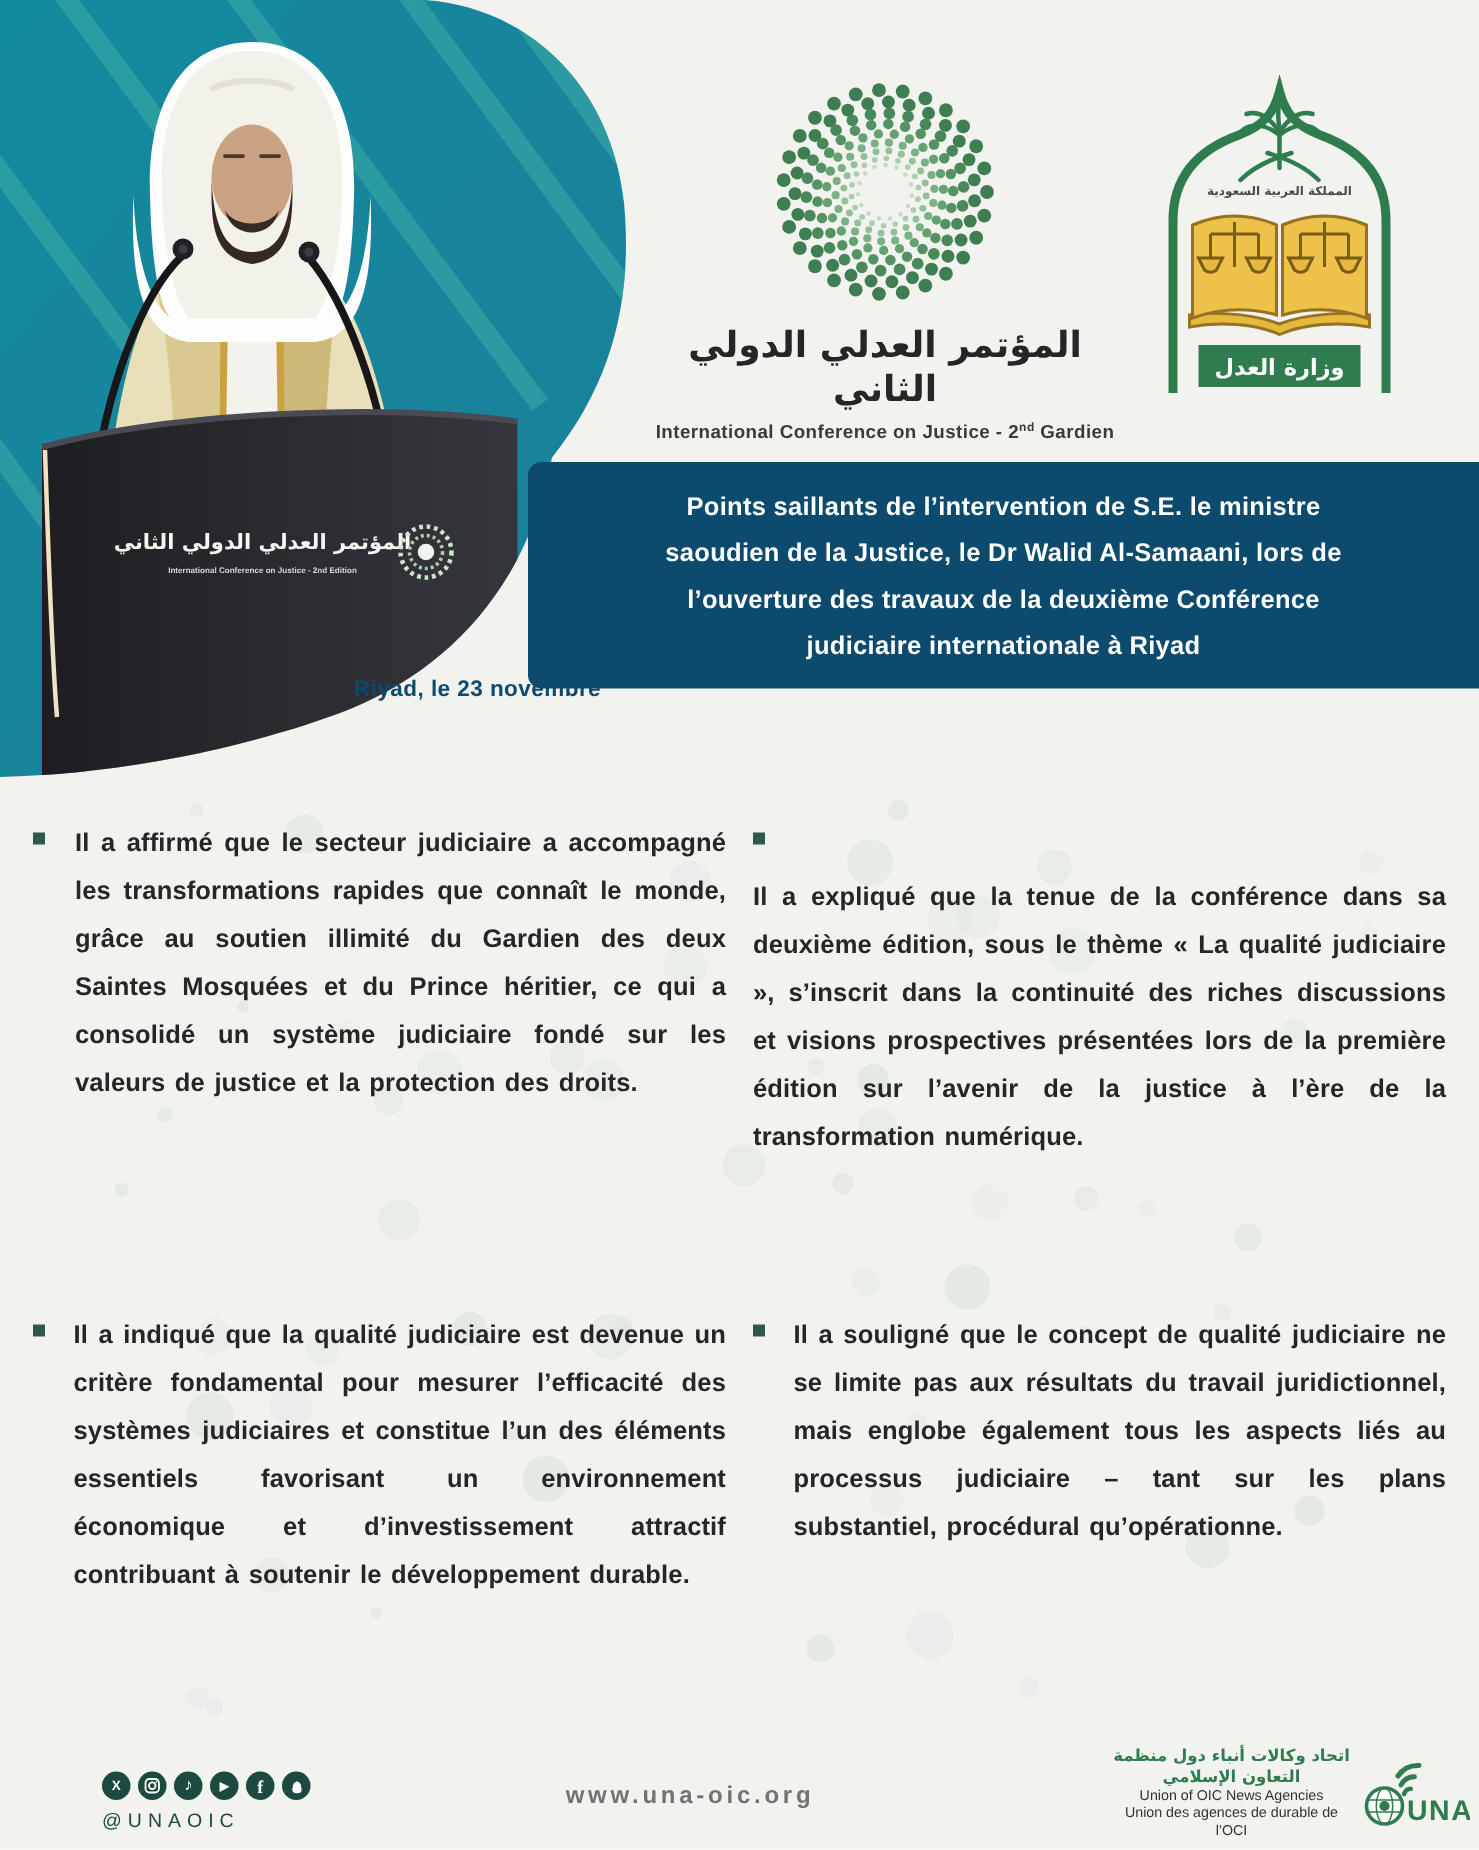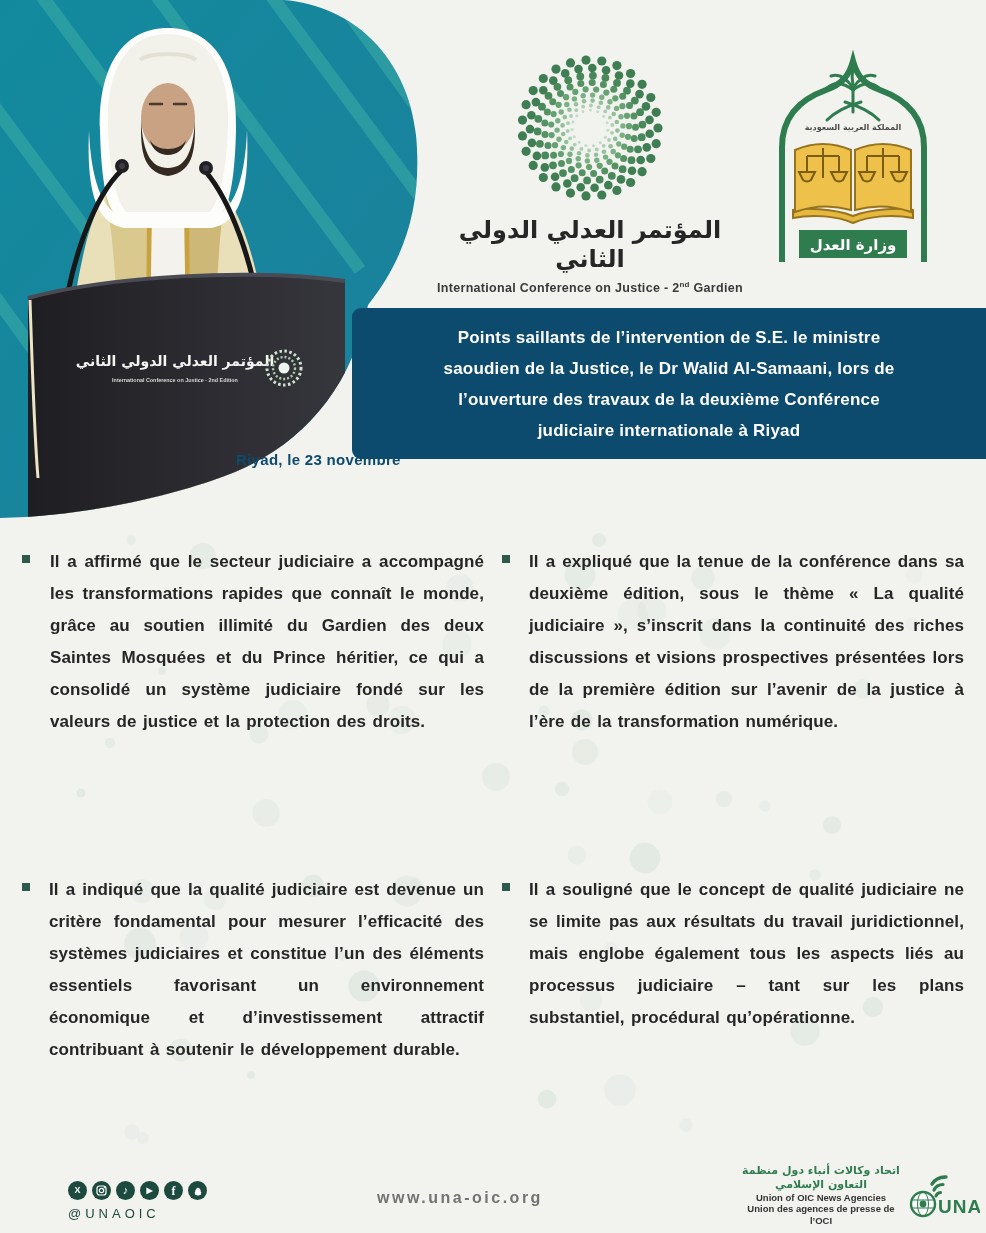--- a/index.html
+++ b/index.html
@@ -34,40 +34,40 @@
 
   .dateline{left:236px;top:451px;font-size:15px;font-weight:bold;color:#0c4a6e;letter-spacing:.3px;}
 
   
   .bullet-item{display:flex;gap:19px;width:462px;}
   .bullet-sq{flex:0 0 8px;width:8px;height:8px;margin-top:9px;background:#2e5a4c;}
   .bullet-text{
     font-size:17px;font-weight:bold;color:#262626;line-height:32px;
     text-align:justify;letter-spacing:.1px;word-spacing:1.5px;
   }
-  #b1{left:22px;top:546px;gap:20px;} #b2{left:502px;top:546px;}
+  #b1{left:22px;top:546px;gap:20px;} #b2{left:502px;top:546px;flex-direction:column;}
   #b3{left:22px;top:874px;} #b4{left:502px;top:874px;}
 
   
   .socials{left:68px;top:1181px;display:flex;gap:5px;}
   .soc{
     width:19px;height:19px;border-radius:50%;background:#1d4a3e;
     display:flex;align-items:center;justify-content:center;
     color:#fff;font-size:10px;font-weight:bold;line-height:1;
   }
   .handle{left:68px;top:1206px;font-size:13px;font-weight:normal;color:#1d4a3e;letter-spacing:4px;}
   .website{left:330px;top:1189px;width:260px;text-align:center;
     font-size:16px;font-weight:bold;color:#737373;letter-spacing:2.5px;}
   .una-block{left:742px;top:1164px;display:flex;align-items:center;gap:8px;}
   .una-texts{text-align:center;width:158px;}
   .una-callig{
     direction:rtl;font-family:"DejaVu Sans", sans-serif;
     color:#2f7d4f;font-size:11px;font-weight:bold;line-height:1.25;
   }
-  .una-line{font-size:9.5px;font-weight:bold;color:#333;line-height:1.25;}
+  .una-line{font-size:9.5px;font-weight:normal;color:#333;line-height:1.25;}
 
   
   .ar{font-family:"DejaVu Sans", sans-serif;}
 </style>
 </head>
 <body>
 
 <div class="page">
 
   <svg class="abs" style="left:0;top:0" width="986" height="1233">
@@ -518,21 +518,21 @@
     </span>
   </div>
   <div class="abs handle">@UNAOIC</div>
 
   <div class="abs website">www.una-oic.org</div>
 
   <div class="abs una-block">
     <div class="una-texts">
       <div class="una-callig">اتحاد وكالات أنباء دول منظمة التعاون الإسلامي</div>
       <div class="una-line">Union of OIC News Agencies</div>
-      <div class="una-line">Union des agences de presse de l’OCI</div>
+      <div class="una-line">Union des agences de durable de l’OCI</div>
     </div>
     <svg width="72" height="52" viewBox="0 0 72 52">
       <g fill="none" stroke="#2f7d4f" stroke-linecap="round">
         <path d="M24,14 A16,16 0 0 1 38,7" stroke-width="3.4"></path>
         <path d="M26,20 A10,10 0 0 1 35,14.5" stroke-width="3.2"></path>
         <path d="M28,26 A5,5 0 0 1 32.5,22.5" stroke-width="3"></path>
         <circle cx="15" cy="34" r="12" stroke-width="2.4" fill="#fdfdfb"></circle>
         <ellipse cx="15" cy="34" rx="5.5" ry="12" stroke-width="1"></ellipse>
         <line x1="3.6" y1="30" x2="26.4" y2="30" stroke-width="1"></line>
         <line x1="3.6" y1="38" x2="26.4" y2="38" stroke-width="1"></line>

